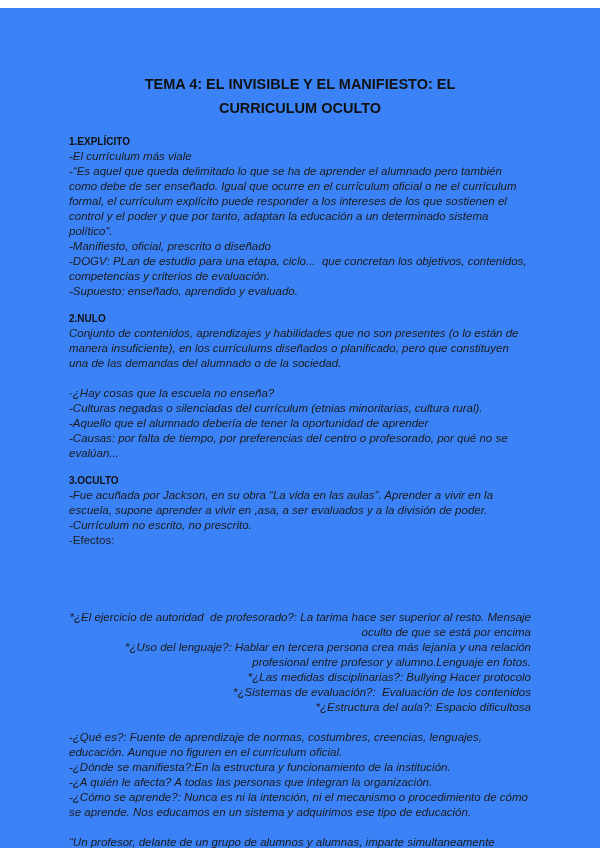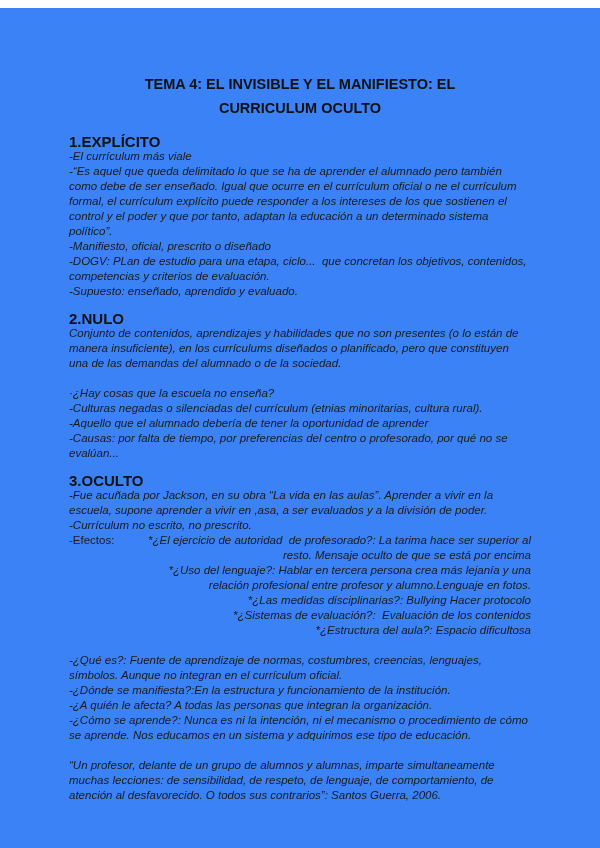--- a/index.html
+++ b/index.html
@@ -24,39 +24,40 @@
   .doc-title {
     margin: 0 0 14px 0;
     text-align: center;
     font-size: 14.5px;
     line-height: 24px;
     font-weight: bold;
     color: #111111;
   }
   h2.sec-heading {
     margin: 0;
-    font-size: 15px;
+    font-size: 10px;
     line-height: 15px;
     font-weight: bold;
     color: #111111;
   }
   p.line {
     margin: 0;
     white-space: pre-wrap;
     font-style: italic;
   }
   .gap {
     height: 15px;
   }
   .gap-sm {
     height: 12px;
   }
   .efectos-row {
     display: flex;
     align-items: flex-start;
+    flex-direction: column;
   }
   .efectos-label {
     flex: 0 0 77px;
     white-space: pre-wrap;
   }
   .efectos-items {
     flex: 1 1 auto;
   }
   .efectos-items p.line {
     margin: 0;
@@ -104,21 +105,21 @@
         <p class="line">*¿El ejercicio de autoridad  de profesorado?: La tarima hace ser superior al resto. Mensaje oculto de que se está por encima</p>
         <p class="line">*¿Uso del lenguaje?: Hablar en tercera persona crea más lejanía y una relación profesional entre profesor y alumno.Lenguaje en fotos.</p>
         <p class="line">*¿Las medidas disciplinarias?: Bullying Hacer protocolo</p>
         <p class="line">*¿Sistemas de evaluación?:  Evaluación de los contenidos</p>
         <p class="line">*¿Estructura del aula?: Espacio dificultosa</p>
       </div>
     </div>
 
     <div class="gap"></div>
 
-    <p class="line">-¿Qué es?: Fuente de aprendizaje de normas, costumbres, creencias, lenguajes, símbolos. Aunque no integran en el currículum oficial.</p>
+    <p class="line">-¿Qué es?: Fuente de aprendizaje de normas, costumbres, creencias, lenguajes, educación. Aunque no figuren en el currículum oficial.</p>
     <p class="line">-¿Dónde se manifiesta?:En la estructura y funcionamiento de la institución.</p>
     <p class="line">-¿A quién le afecta? A todas las personas que integran la organización.</p>
     <p class="line">-¿Cómo se aprende?: Nunca es ni la intención, ni el mecanismo o procedimiento de cómo se aprende. Nos educamos en un sistema y adquirimos ese tipo de educación.</p>
 
     <div class="gap"></div>
 
     <p class="line">“Un profesor, delante de un grupo de alumnos y alumnas, imparte simultaneamente muchas lecciones: de sensibilidad, de respeto, de lenguaje, de comportamiento, de atención al desfavorecido. O todos sus contrarios”: Santos Guerra, 2006.</p>
   </section>
 
 </div>

